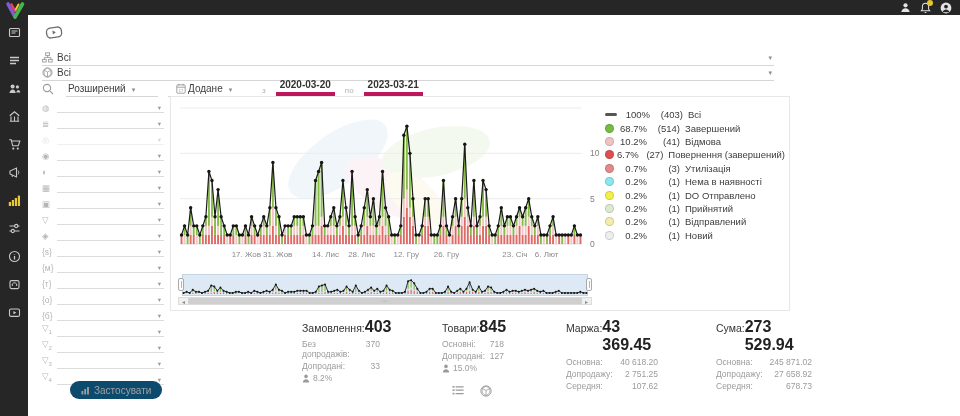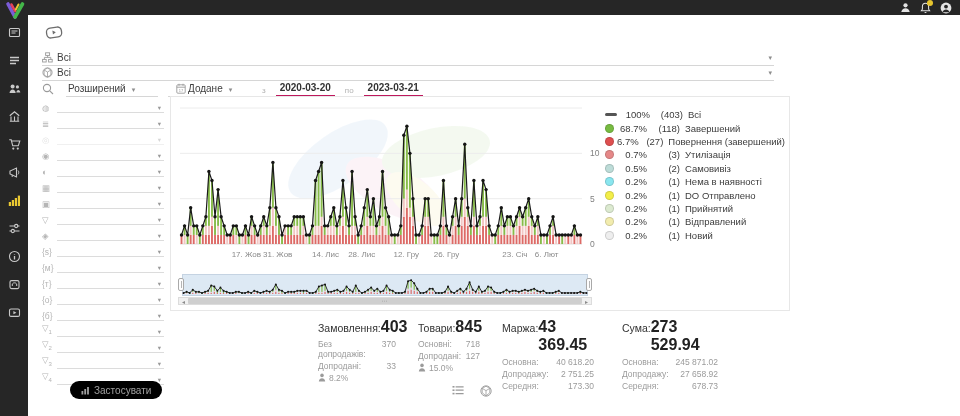--- a/index.html
+++ b/index.html
@@ -21,32 +21,32 @@
   .frow1{top:35px;} .frow2{top:50px;}
   .fic{width:14px;display:flex;align-items:center;color:#9a9a9a;}
   .fval{font-size:10px;color:#3e3e3e;margin-left:1px;}
   .caret{margin-left:auto;font-size:7px;color:#8d8d8d;padding-right:2px;}
   .frow3{position:absolute;left:14px;top:66px;height:16px;display:flex;align-items:flex-end;gap:10px;}
   .seg{display:flex;align-items:flex-end;border-bottom:1px solid #d6d6d6;height:15px;cursor:pointer;}
   .seg .lbl{font-size:10px;color:#3e3e3e;padding:0 2px 2px 2px;}
   .seg .caret{margin-left:4px;padding-bottom:2px;}
   .seg-mode{width:92px;} .seg-date{width:76px;padding-left:8px;}
   .pre{font-size:8px;color:#b3b3b3;padding-bottom:2px;}
-  .dateseg{border-bottom:2px solid #be185d;font-size:10px;font-weight:bold;color:#333;
+  .dateseg{border-bottom:5px solid #be185d;font-size:10px;font-weight:bold;color:#333;
            padding:0 4px 2px 4px;cursor:text;}
   
   .siderows{position:absolute;left:14px;top:82px;width:122px;}
   .srow{height:16px;display:flex;align-items:flex-end;cursor:pointer;}
   .srow .sic{width:15px;font-size:8.5px;color:#b5b5b5;line-height:10px;flex:0 0 auto;}
   .srow .sic sub{font-size:6px;}
   .srow .sfield{flex:1;border-bottom:1px solid #dcdcdc;height:13px;position:relative;}
   .srow .sfield .caret{position:absolute;right:1px;bottom:0;font-size:6.5px;color:#9a9a9a;}
   .srow.disabled{opacity:.4;}
   .apply{position:absolute;left:42px;top:366px;height:18px;padding:0 11px;border:none;border-radius:9px;
-         background:#000000;color:#a0a0a0;font-size:10px;font-family:"Liberation Sans",sans-serif;
+         background:#0c4a6e;color:#a0a0a0;font-size:10px;font-family:"Liberation Sans",sans-serif;
          display:flex;align-items:center;gap:4px;cursor:pointer;}
   
   .panel{position:absolute;left:142px;top:81px;width:620px;height:215px;border:1px solid #e7e7e7;box-sizing:border-box;background:#fff;}
   #main-chart{position:absolute;left:7px;top:7px;}
   .nav-wrap{position:absolute;left:7px;top:176px;width:414px;height:32px;}
   #nav-chart{position:absolute;left:4px;top:1px;}
   .handle{position:absolute;top:5px;width:6px;height:13px;background:#fdfdfd;border:1px solid #a9a9a9;border-radius:2px;box-sizing:border-box;cursor:ew-resize;}
   .handle::after{content:"";position:absolute;left:1.5px;top:2px;bottom:2px;width:1px;background:#b5b5b5;}
   .hl{left:0px;} .hr{right:0px;}
   .scrollbar{position:absolute;left:0;top:24px;width:414px;height:8px;background:#f0f0f0;border:1px solid #dcdcdc;
@@ -56,28 +56,28 @@
                     font-size:6px;color:#8f8f8f;line-height:0;letter-spacing:1px;}
   
   .legend{position:absolute;left:434px;top:11px;width:180px;}
   .leg-row{display:flex;align-items:center;height:13.4px;cursor:pointer;}
   .leg-mark{width:9px;height:9px;border-radius:50%;flex:0 0 auto;border:1px solid rgba(0,0,0,.14);box-sizing:border-box;}
   .leg-mark.line{width:12px;height:2.5px;border-radius:2px;border:none;}
   .leg-pct{width:33px;text-align:right;font-size:9.5px;color:#3c3c3c;}
   .leg-cnt{width:33px;text-align:right;font-size:9.5px;color:#3c3c3c;}
   .leg-lbl{margin-left:5px;font-size:9.5px;color:#3c3c3c;white-space:nowrap;}
   
-  .stats{position:absolute;left:290px;top:303px;display:flex;}
+  .stats{position:absolute;left:274px;top:303px;display:flex;gap:40px;}
   .scol{display:flex;flex-direction:column;}
   .scol .trow{display:flex;align-items:baseline;margin-bottom:3px;}
   .scol .st{font-size:10.5px;color:#333;}
   .scol .sv{margin-left:auto;font-size:16px;font-weight:bold;color:#222;}
   .scol .srw{display:flex;font-size:8.5px;color:#9b9b9b;margin-bottom:2px;}
   .scol .srw .rv{margin-left:auto;}
-  .scol .rate{display:flex;align-items:flex-start;gap:3px;font-size:8.5px;color:#9b9b9b;}
+  .scol .rate{display:flex;align-items:center;gap:3px;font-size:8.5px;color:#9b9b9b;}
   .fviews{position:absolute;left:424px;top:370px;display:flex;gap:16px;}
   .fviews span{cursor:pointer;display:flex;}
 </style>
 </head>
 <body>
 
 <div id="app">
 
   <div class="topbar"></div>
 
@@ -1245,40 +1245,40 @@
       <div class="legend">
           <div class="leg-row">
             <span class="leg-mark line" style="background: rgb(85, 85, 85);"></span>
             <span class="leg-pct">100%</span>
             <span class="leg-cnt">(403)</span>
             <span class="leg-lbl">Всі</span>
           </div>
           <div class="leg-row">
             <span class="leg-mark" style="background: rgb(119, 187, 65);"></span>
             <span class="leg-pct">68.7%</span>
-            <span class="leg-cnt">(118)</span>
+            <span class="leg-cnt">(514)</span>
             <span class="leg-lbl">Завершений</span>
+          </div>
+          <div class="leg-row">
+            <span class="leg-mark" style="background: rgb(240, 194, 194);"></span>
+            <span class="leg-pct">10.2%</span>
+            <span class="leg-cnt">(41)</span>
+            <span class="leg-lbl">Відмова</span>
           </div>
           <div class="leg-row">
             <span class="leg-mark" style="background: rgb(222, 79, 79);"></span>
             <span class="leg-pct">6.7%</span>
             <span class="leg-cnt">(27)</span>
             <span class="leg-lbl">Повернення (завершений)</span>
           </div>
           <div class="leg-row">
             <span class="leg-mark" style="background: rgb(229, 136, 136);"></span>
             <span class="leg-pct">0.7%</span>
             <span class="leg-cnt">(3)</span>
             <span class="leg-lbl">Утилізація</span>
-          </div>
-          <div class="leg-row">
-            <span class="leg-mark" style="background: rgb(189, 220, 216);"></span>
-            <span class="leg-pct">0.5%</span>
-            <span class="leg-cnt">(2)</span>
-            <span class="leg-lbl">Самовивіз</span>
           </div>
           <div class="leg-row">
             <span class="leg-mark" style="background: rgb(138, 230, 239);"></span>
             <span class="leg-pct">0.2%</span>
             <span class="leg-cnt">(1)</span>
             <span class="leg-lbl">Нема в наявності</span>
           </div>
           <div class="leg-row">
             <span class="leg-mark" style="background: rgb(243, 238, 73);"></span>
             <span class="leg-pct">0.2%</span>
@@ -1342,36 +1342,36 @@
             <span class="rv">127</span>
           </div>
           <div class="rate">
             <svg width="8" height="9" viewBox="0 0 8 9">
               <circle cx="4" cy="2.4" r="1.8" fill="#9b9b9b"></circle>
               <path d="M0.8 8.6c.3-2.2 1.6-3.3 3.2-3.3s2.9 1.1 3.2 3.3z" fill="#9b9b9b"></path>
             </svg>
             <span>15.0%</span>
           </div>
         </div>
-        <div class="scol" style="width: 92px; margin-right: 28px;">
+        <div class="scol" style="width: 92px; margin-right: 18px;">
           <div class="trow">
             <span class="st">Маржа:</span>
             <span class="sv">43 369.45</span>
           </div>
           <div class="srw">
             <span>Основна:</span>
             <span class="rv">40 618.20</span>
           </div>
           <div class="srw">
             <span>Допродажу:</span>
             <span class="rv">2 751.25</span>
           </div>
           <div class="srw">
             <span>Середня:</span>
-            <span class="rv">173.30</span>
+            <span class="rv">107.62</span>
           </div>
         </div>
         <div class="scol" style="width: 96px; margin-right: 0px;">
           <div class="trow">
             <span class="st">Сума:</span>
             <span class="sv">273 529.94</span>
           </div>
           <div class="srw">
             <span>Основна:</span>
             <span class="rv">245 871.02</span>

